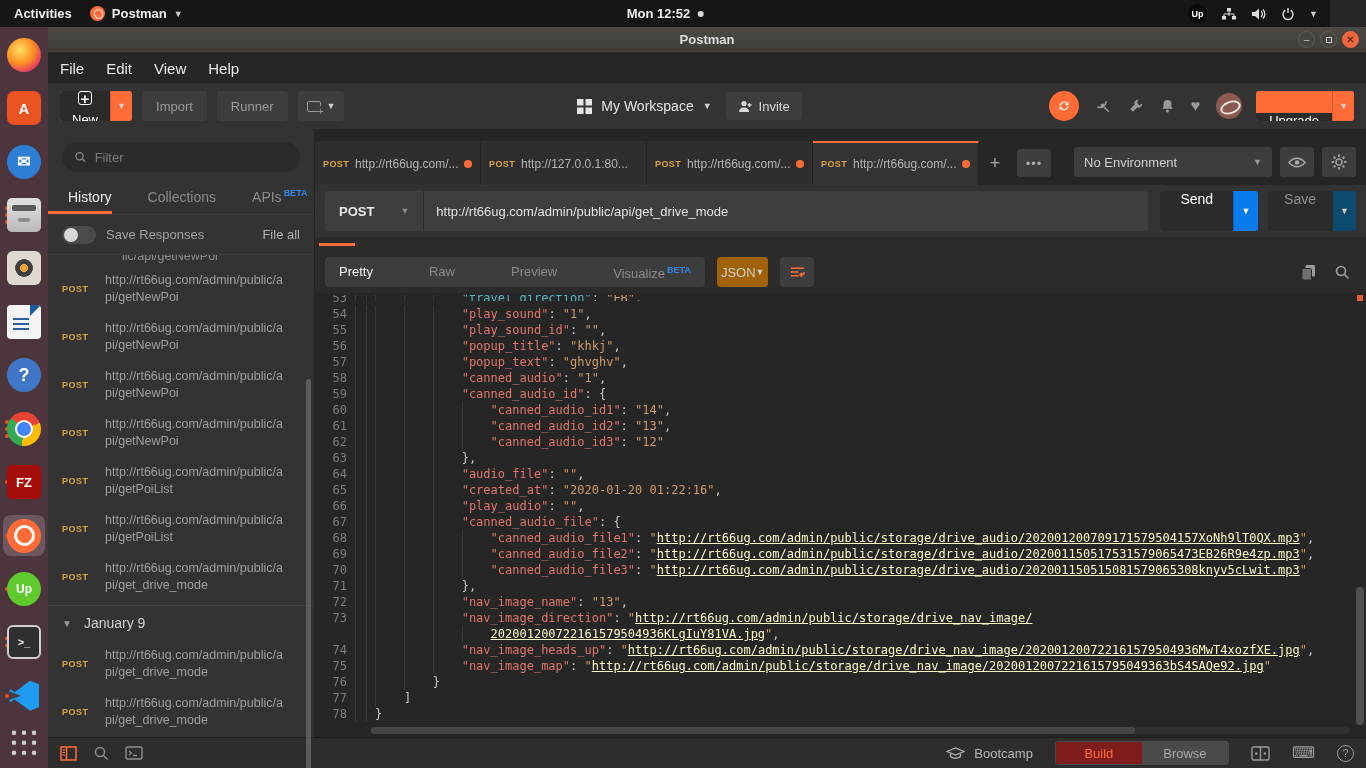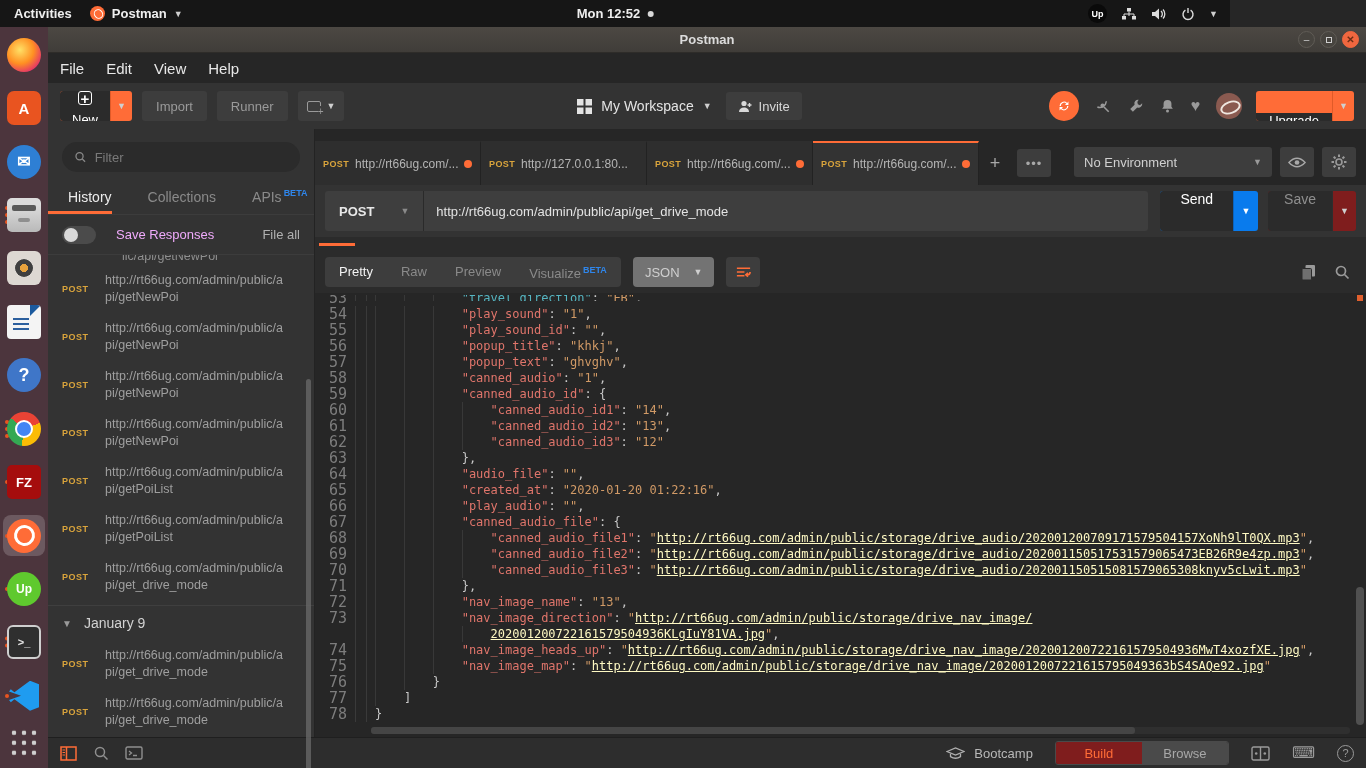--- a/index.html
+++ b/index.html
@@ -1,21 +1,21 @@
 <!DOCTYPE html>
 <html><head>
 <meta charset="utf-8">
 <style>
   * { margin:0; padding:0; box-sizing:border-box; }
   html,body { width:1366px; height:768px; overflow:hidden; background:#262626;
     font-family:"Liberation Sans", sans-serif; }
   svg { display:block; }
 
   
-  .topbar { position:absolute; left:0; top:0; width:1230px; height:27px; background:#161616;
+  .topbar { position:absolute; left:0; top:0; width:1330px; height:27px; background:#161616;
     color:#efefef; display:flex; align-items:center; font-size:13px; font-weight:bold; z-index:50; }
   .tb-left { display:flex; align-items:center; gap:18px; padding-left:14px; }
   .tb-appmenu { display:flex; align-items:center; gap:7px; }
   .pm-mini { width:15px; height:15px; border-radius:50%; background:#ff6c37; position:relative; }
   .pm-mini::after { content:""; position:absolute; left:4px; top:3px; width:7px; height:8px;
     border:1.5px solid #fff; border-radius:50%; transform:rotate(-35deg); }
   .caret { font-size:9px; color:#cfcfcf; }
   .tb-center { position:absolute; left:50%; transform:translateX(-50%); display:flex; align-items:center; gap:7px; }
   .tb-dot { width:6px; height:6px; border-radius:50%; background:#d8d8d8; }
   .tb-right { margin-left:auto; display:flex; align-items:center; gap:14px; padding-right:12px; }
@@ -108,21 +108,21 @@
   .filter-pill input { background:transparent; border:none; outline:none; color:#bbb; font-size:13px; width:100%;
     font-family:"Liberation Sans",sans-serif; }
   .filter-pill input::placeholder { color:#7a7a7a; }
   .side-tabs { display:flex; align-items:flex-end; height:34px; border-bottom:1px solid #3c3c3c;gap:8px; }
   .side-tab { color:#8a8a8a; font-size:14px; padding:0 0 9px 0; margin-left:28px; position:relative; }
   .side-tab.active { color:#ececec; margin-left:0; padding-left:20px; border-bottom:3px solid #ff6c37; padding-bottom:6px; }
   .beta { color:#2f86eb; font-size:9px; font-weight:bold; margin-left:2px; }
   .save-row { height:40px; display:flex; align-items:center; padding:0 14px; border-bottom:1px solid #3c3c3c; }
   .toggle { width:34px; height:18px; border-radius:9px; background:#4b4b4b; position:relative; }
   .toggle::after { content:""; position:absolute; left:2px; top:2px; width:14px; height:14px; border-radius:50%; background:#d9d9d9; }
-  .save-label { color:#f0abfc; font-size:13px; margin-left:20px; }
+  .save-label { color:#a3a3a3; font-size:13px; margin-left:10px; }
   .clear-all { margin-left:auto; color:#b0b0b0; font-size:13px; }
   .hist-list { flex:1; overflow:hidden; position:relative; }
   .hist-partial { height:10px; overflow:hidden; padding-left:74px; color:#8f8f8f; font-size:12.5px; }
   .hist-partial span { display:block; margin-top:-6px; }
   .hist-item { display:flex; align-items:center; gap:11px; padding:7px 12px 7px 14px; }
   .hist-badge { color:#d9a43c; font-size:9px; font-weight:bold; letter-spacing:.5px; width:32px; flex:none; }
   .hist-url { width:184px; color:#9f9f9f; font-size:12.5px; line-height:17px; word-break:break-all; }
   .hist-header { display:flex; align-items:center; gap:12px; padding:9px 14px; border-top:1px solid #3f3f3f; margin-top:4px; }
   .hist-header .hcaret { color:#9a9a9a; font-size:10px; }
   .hist-header .hlabel { color:#d2d2d2; font-size:14px; }
@@ -148,43 +148,43 @@
 
   .req-row { height:52px; display:flex; align-items:center; padding:0 10px; background:#333333; }
   .method-select { height:40px; background:#3e3e3e; border-radius:3px 0 0 3px; display:flex; align-items:center;
     padding:0 14px; gap:26px; color:#e8e8e8; font-size:13px; font-weight:bold; }
   .method-select .caret { color:#8a8a8a; }
   .url-input { flex:1; height:40px; background:#3e3e3e; border:none; border-left:1px solid #2a2a2a; border-radius:0 3px 3px 0;
     color:#e3e3e3; font-size:13px; padding:0 12px; outline:none; font-family:"Liberation Sans",sans-serif; }
   .send-btn { margin-left:12px; height:40px; background:#097bed; border-radius:3px; overflow:hidden; display:flex; color:#fff; font-size:14px; }
   .send-btn .main { padding:0 20px; display:flex; align-items:center; }
   .send-btn .dd { width:25px; border-left:1px solid #0b63bd; display:flex; align-items:center; justify-content:center; }
-  .save-btn { margin-left:10px; height:40px; background:#7f1d1d; border-radius:3px; overflow:hidden; display:flex; color:#8f8f8f; font-size:14px; }
+  .save-btn { margin-left:10px; height:40px; background:#0c4a6e; border-radius:3px; overflow:hidden; display:flex; color:#8f8f8f; font-size:14px; }
   .save-btn .main { padding:0 16px; display:flex; align-items:center; }
   .save-btn .dd { width:24px; border-left:1px solid #2e2e2e; display:flex; align-items:center; justify-content:center; }
 
   .body-strip { height:14px; background:#2b2b2b; position:relative; }
   .body-strip .ind { position:absolute; left:4px; top:6px; width:36px; height:3px; background:#ff6c37; }
 
   .resp-bar { height:42px; display:flex; align-items:center; padding:0 10px; background:#2b2b2b; }
-  .view-tabs { height:30px; background:#3d3d3d; border-radius:4px; display:flex; align-items:center; }
+  .view-tabs { height:30px; background:#3d3d3d; border-radius:4px; display:flex; align-items:center;gap:28px; }
   .view-tab { padding:0 14px; color:#8a8a8a; font-size:13px; line-height:30px; }
   .view-tab.active { color:#f2f2f2; }
-  .fmt-select { height:30px; background:#737373; border-radius:4px; margin-left:12px; display:flex; align-items:center;
-    gap:14px; padding:0 12px; color:#cfcfcf; font-size:13px; }
+  .fmt-select { height:30px; background:#a16207; border-radius:4px; margin-left:12px; display:flex; align-items:center;
+    padding:0 4px; color:#cfcfcf; font-size:13px; }
   .wrap-btn { width:34px; height:30px; background:#3d3d3d; border-radius:4px; margin-left:12px;
     display:flex; align-items:center; justify-content:center; }
   .resp-right { margin-left:auto; display:flex; align-items:center; gap:18px; padding-right:6px; }
 
   .code-area { flex:1; min-height:0; background:#262626; position:relative; overflow:hidden;
     font-family:"DejaVu Sans Mono", monospace; font-size:12px; padding-top:2px; }
   .code-row { display:flex; height:16px; line-height:16px; }
   .code-row.cut { height:11px; overflow:hidden; }
   .code-row.cut > * { transform:translateY(-5px); }
-  .ln { width:40px; flex:none; text-align:right; padding-right:8px; color:#7d7d7d; font-size:15px; }
+  .ln { width:40px; flex:none; text-align:right; padding-right:8px; color:#7d7d7d; font-size:12px; }
   .fold { width:12px; flex:none; border-left:1px solid #3a3a3a; border-right:1px solid #3a3a3a; margin-right:8px; }
   .code { white-space:pre; flex:1; overflow:hidden; color:#c9c9c9; }
   .ig { display:inline-block; width:4ch; height:16px; border-left:1px solid #383838; vertical-align:top; }
   .sg-k { color:#e0756b; } .sg-k2 { color:#56b6c2; } .sg-s { color:#d19a66; } .sg-p { color:#c9c9c9; }
   .sg-l { color:#fef9c3; text-decoration:underline; }
   .vscroll { position:absolute; right:2px; top:2px; bottom:12px; width:8px; }
   .vscroll .mark { position:absolute; top:0; left:1px; width:6px; height:6px; background:#e05f2d; }
   .vscroll .thumb { position:absolute; left:0; width:8px; bottom:0; height:32%; background:#505050; border-radius:4px; }
   .hscroll { position:absolute; left:56px; right:16px; bottom:3px; height:7px; background:#2f2f2f; border-radius:3px; }
   .hscroll .thumb { position:absolute; left:0; top:0; height:7px; width:78%; background:#454545; border-radius:3px; }

